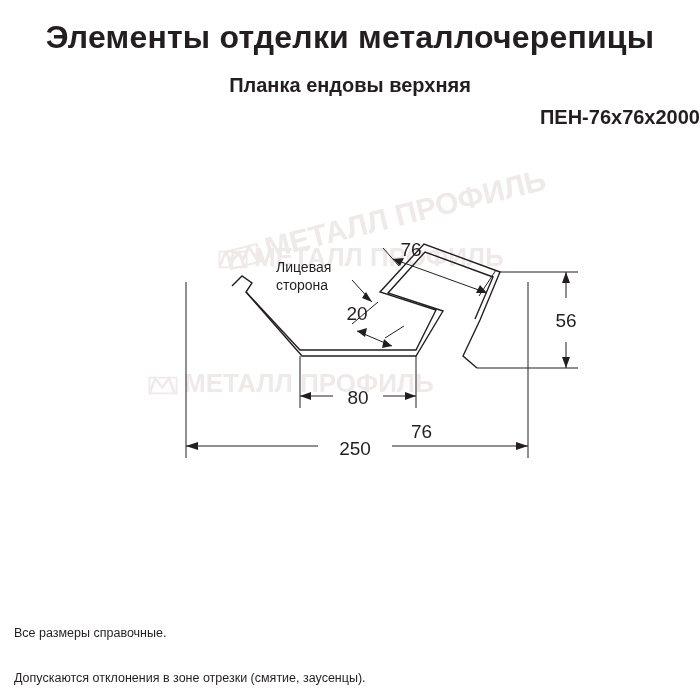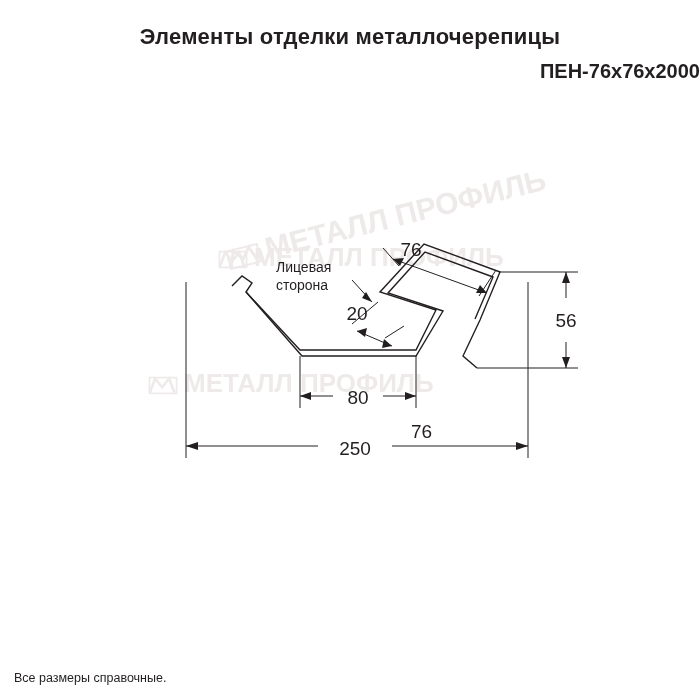--- a/index.html
+++ b/index.html
@@ -23,21 +23,21 @@
 
   .title-block {
     position: absolute;
     top: 22px;
     left: 0;
     width: 700px;
     text-align: center;
   }
 
   .main-title {
-    font-size: 22px;
+    font-size: 32px;
     font-weight: bold;
     letter-spacing: 0.2px;
     line-height: 30px;
     margin: 0;
   }
 
   .sub-title {
     font-size: 20px;
     font-weight: bold;
     line-height: 26px;
@@ -134,20 +134,21 @@
     fill: #231f20;
   }
 </style>
 </head>
 <body>
 
 <div class="page">
 
   <div class="title-block">
     <h1 class="main-title">Элементы отделки металлочерепицы</h1>
+    <h2 class="sub-title">Планка ендовы верхняя</h2>
     <h3 class="code-title">ПЕН-76x76x2000</h3>
   </div>
 
   <div class="watermarks">
     <div class="wm wm-1">
       <svg class="wm-logo" width="34" height="24" viewBox="0 0 34 24" aria-hidden="true">
         <path d="M2 20 L8 4 L16 14 L24 4 L30 20" fill="none" stroke="#efeaea" stroke-width="3"></path>
         <rect x="1.5" y="3" width="31" height="18" fill="none" stroke="#efeaea" stroke-width="2"></rect>
       </svg><span>МЕТАЛЛ ПРОФИЛЬ</span>
     </div>
@@ -251,15 +252,16 @@
       <text class="dim-text" x="358" y="224" text-anchor="middle">80</text>
       <text class="dim-text" x="355" y="275" text-anchor="middle" font-size="23">250</text>
 
       <text class="label-text" x="276" y="92">Лицевая</text>
       <text class="label-text" x="276" y="110">сторона</text>
     </svg>
   </div>
 
   <div class="footer">
     <div>Все размеры справочные.</div>
+    <div>Допускаются отклонения в зоне отрезки (смятие, заусенцы).</div>
   </div>
 
 </div>
 
 </body></html>

